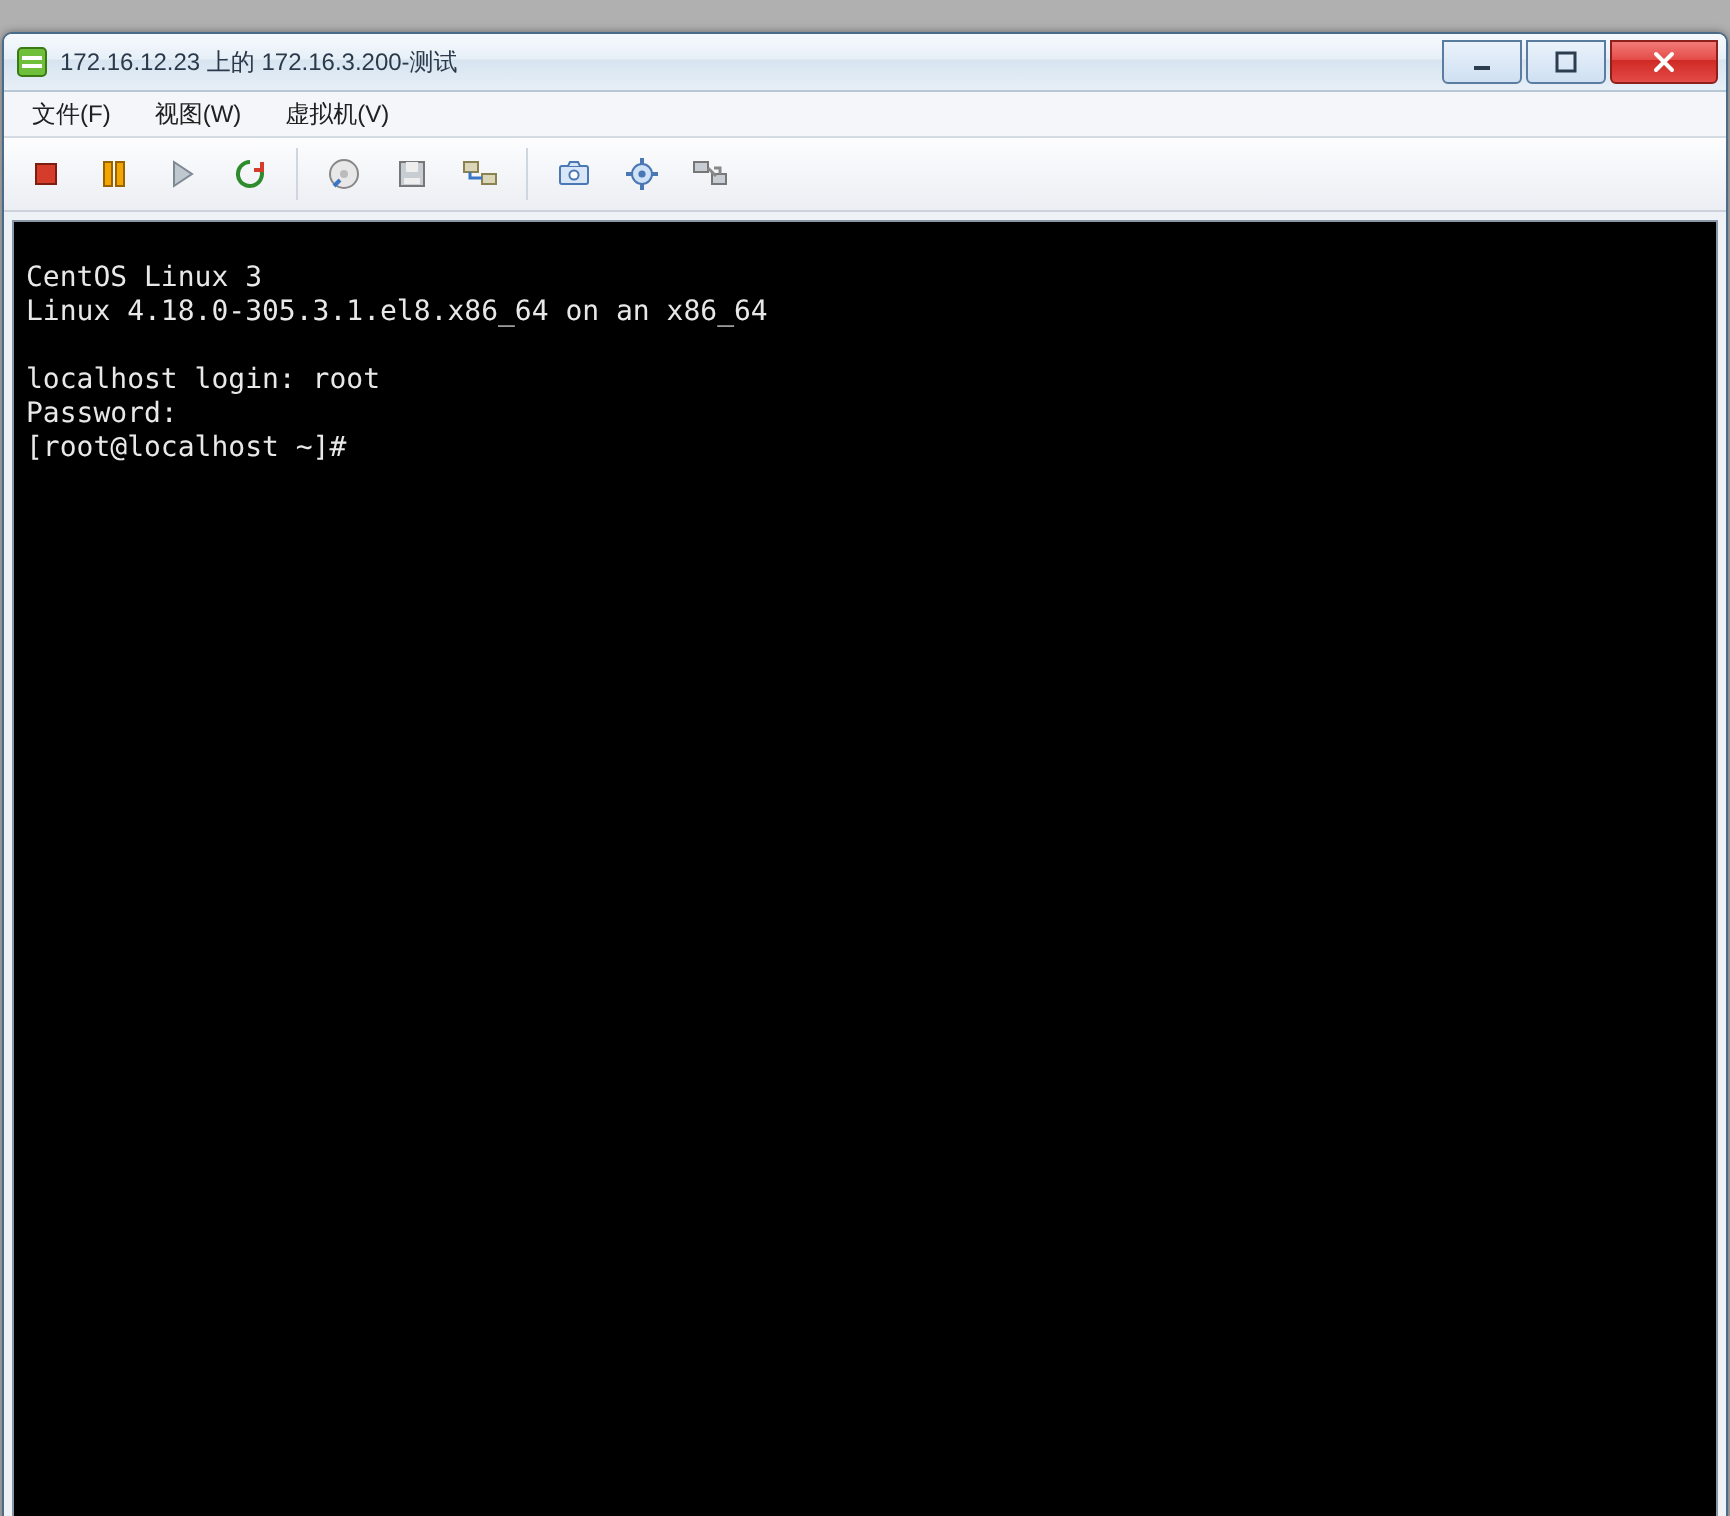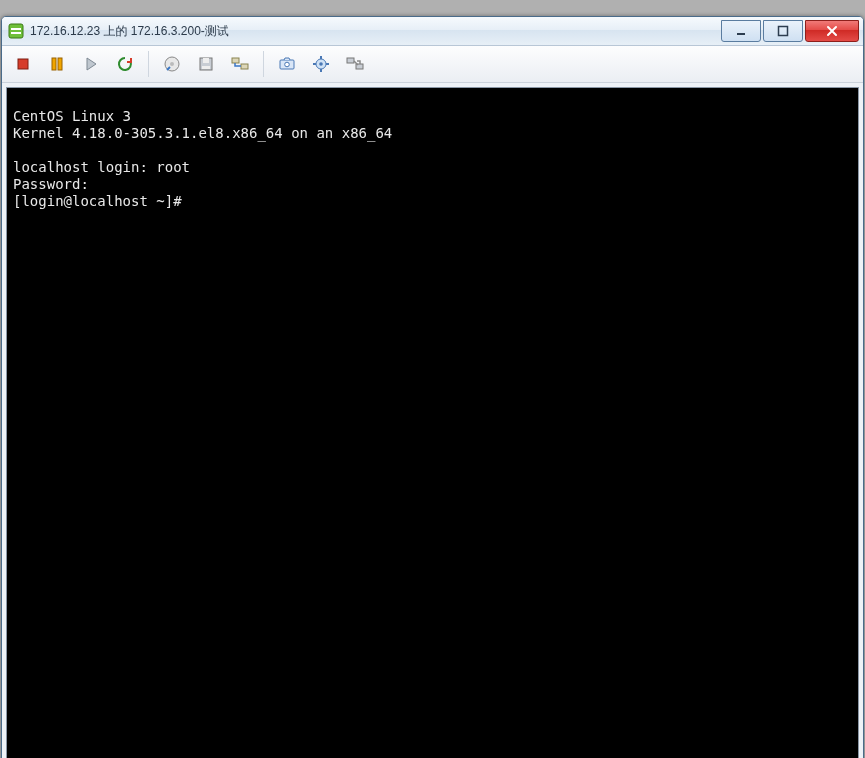--- a/index.html
+++ b/index.html
@@ -52,20 +52,25 @@
           </svg>
       </div>
       <div class="win-btn close">
         <svg width="12" height="12">
             <path d="M2 2 L10 10 M10 2 L2 10" stroke="#fff" stroke-width="2" stroke-linecap="round"></path>
           </svg>
       </div>
     </div>
   </div>
 
+  <div class="menubar">
+    <span class="menu-item">文件(F)</span>
+    <span class="menu-item">视图(W)</span>
+    <span class="menu-item">虚拟机(V)</span>
+  </div>
 
   <div class="toolbar">
     <div class="tb-btn" title="stop">
       <svg width="16" height="16">
           <rect x="3" y="3" width="10" height="10" fill="#d63c2a" stroke="#7e1e12"></rect>
         </svg>
     </div>
     <div class="tb-btn" title="pause">
       <svg width="16" height="16">
           <rect x="3" y="2" width="4" height="12" fill="#f0a500" stroke="#9a6300"></rect>
@@ -130,21 +135,21 @@
           <rect x="2" y="3" width="7" height="5" fill="#c8cdd4" stroke="#777"></rect>
           <rect x="11" y="9" width="7" height="5" fill="#c8cdd4" stroke="#777"></rect>
           <path d="M9 6l4 4" stroke="#888" stroke-width="1.5"></path>
           <path d="M12 6h3v3" fill="none" stroke="#888" stroke-width="1.5"></path>
         </svg>
     </div>
   </div>
 
   <div class="console-wrap">
     <pre class="console"><span>CentOS Linux 3</span>
-<span>Kernel 4.18.0-305.3.1.el8.x86_64 on an x86_64</span>
+<span>Linux 4.18.0-305.3.1.el8.x86_64 on an x86_64</span>
 <span></span>
 <span>localhost login: root</span>
 <span>Password:</span>
-<span>[login@localhost ~]#</span></pre>
+<span>[root@localhost ~]#</span></pre>
   </div>
 
   <div class="watermark">@51CTO博客</div>
 </div>
 
 </body></html>

